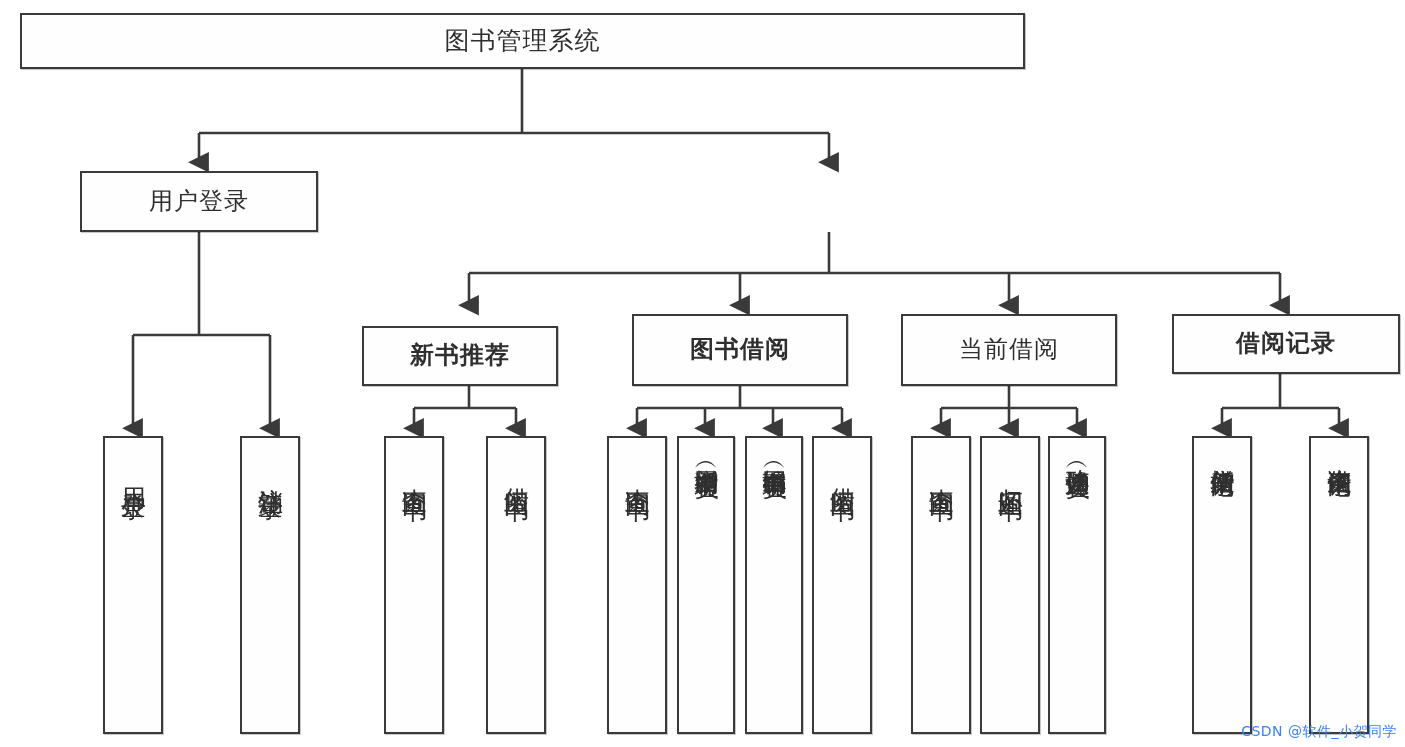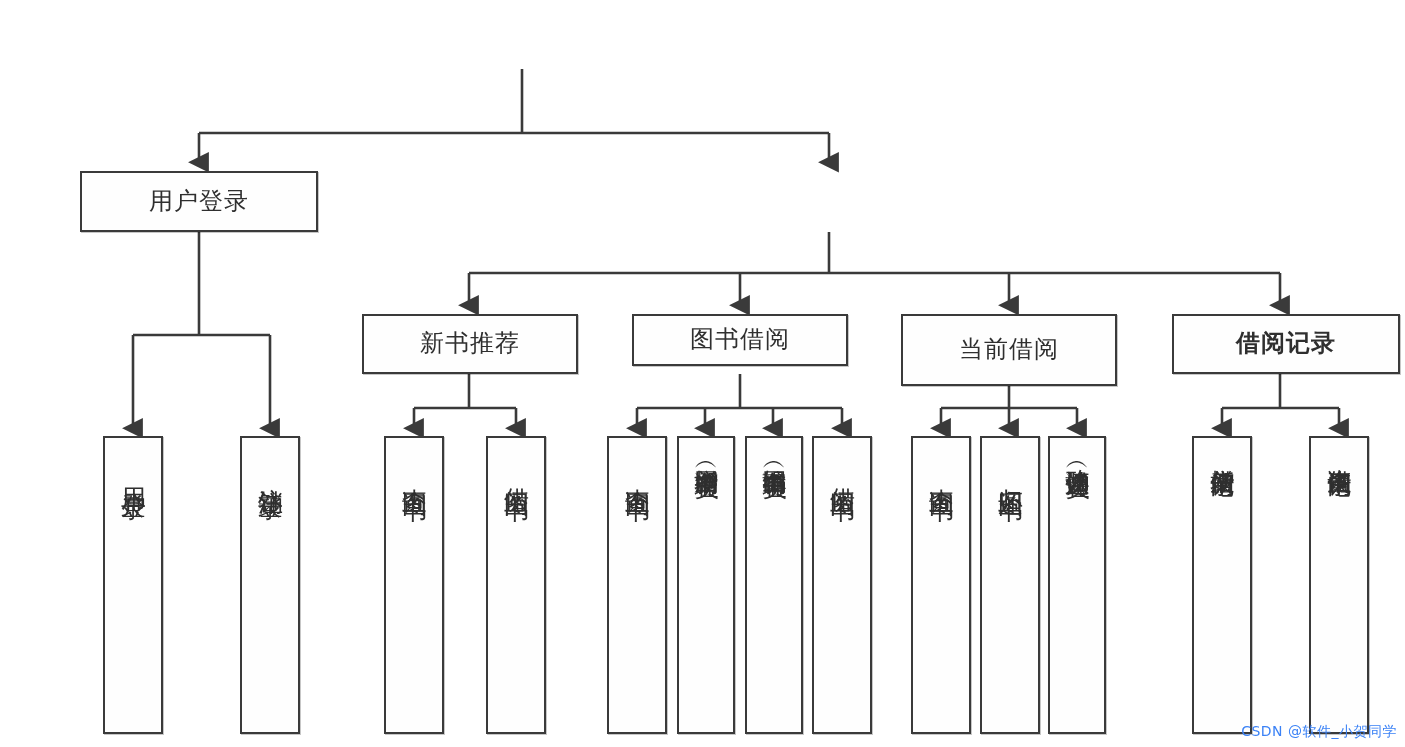--- a/index.html
+++ b/index.html
@@ -134,31 +134,34 @@
       <path d="M 1009 408 L 1009 428" marker-end="url(#arrowhead)"></path>
       <path d="M 1077 408 L 1077 428" marker-end="url(#arrowhead)"></path>
 
       <path d="M 1280 374 L 1280 408"></path>
       <path d="M 1222 408 L 1339 408"></path>
       <path d="M 1222 408 L 1222 428" marker-end="url(#arrowhead)"></path>
       <path d="M 1339 408 L 1339 428" marker-end="url(#arrowhead)"></path>
     </g>
   </svg>
 
+  <div class="node horizontal root" style="left:20px; top:13px; width:1005px; height:56px;">
+    <span class="node-label">图书管理系统</span>
+  </div>
 
   <div class="node horizontal" style="left:80px; top:171px; width:238px; height:61px;">
     <span class="node-label">用户登录</span>
   </div>
 
 
-  <div class="node horizontal" style="left:362px; top:314px; width:216px; height:60px;">
+  <div class="node horizontal" style="left:362px; top:326px; width:196px; height:60px;font-weight:bold;">
     <span class="node-label">新书推荐</span>
   </div>
 
-  <div class="node horizontal" style="left:632px; top:314px; width:216px; height:52px;">
+  <div class="node horizontal" style="left:632px; top:314px; width:216px; height:72px;font-weight:bold;">
     <span class="node-label">图书借阅</span>
   </div>
 
   <div class="node horizontal" style="left:901px; top:314px; width:216px; height:72px;">
     <span class="node-label">当前借阅</span>
   </div>
 
   <div class="node horizontal" style="left:1172px; top:314px; width:228px; height:60px;font-weight:bold;">
     <span class="node-label">借阅记录</span>
   </div>

